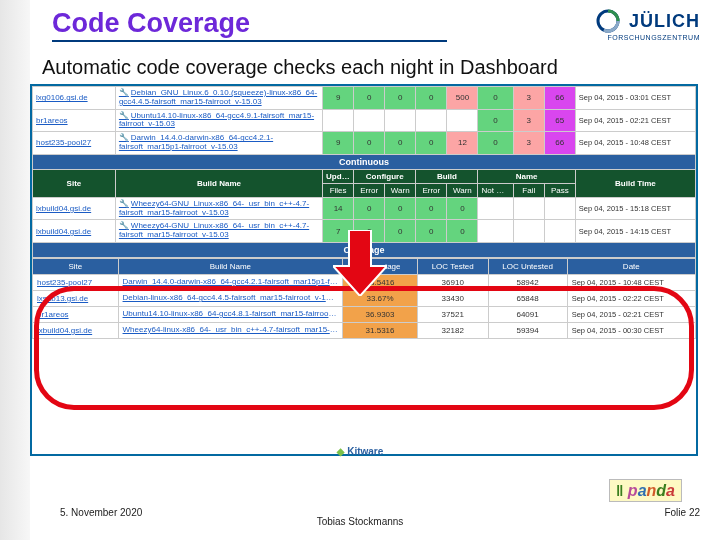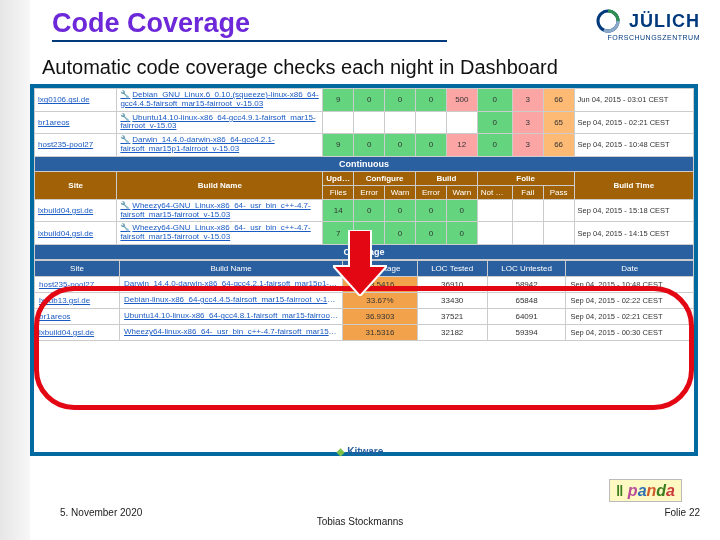--- a/index.html
+++ b/index.html
@@ -67,21 +67,21 @@
     position: absolute;
     left: 42px; top: 56px;
     font-size: 20px;
     color: #111;
   }
   .dash-wrap {
     position: absolute;
     left: 30px; top: 84px;
     width: 668px;
     height: 372px;
-    border: 4px solid #0369a1;
+    border: 2px solid #0369a1;
     background: #fff;
     overflow: hidden;
   }
   table.dash {
     width: 100%;
     border-collapse: collapse;
     font-size: 8px;
     color: #333;
     table-layout: fixed;
   }
@@ -91,31 +91,31 @@
     text-align: center;
     overflow: hidden;
     white-space: nowrap;
     text-overflow: ellipsis;
   }
   table.dash .site-col { width: 80px; text-align: left; }
   table.dash .build-col { width: 200px; text-align: left; white-space: normal; line-height: 1.1; }
   table.dash .time-col { width: 116px; text-align: left; font-size: 7.5px; }
   .bg-green { background: #64d47e; }
   .bg-orange { background: #fca5a5; }
-  .bg-yellow { background: #fdba74; }
+  .bg-yellow { background: #d946ef; }
   .section-row th {
     background: #2a5fa0;
     color: #fff;
     text-align: left;
     padding: 3px 6px;
     font-weight: bold;
     font-size: 9px;
   }
   .header-row th {
-    background: #a16207;
+    background: #14532d;
     color: #fff;
     font-size: 8px;
     font-weight: normal;
     padding: 2px 3px;
     margin-top: 30px;
   }
   .header-row th.top { font-weight: bold; }
   td.link { color: #1a5bc4; text-decoration: underline; }
   .wrench { color: #666; margin-right: 2px; }
 
@@ -230,21 +230,21 @@
             <td class="site-col link">lxg0106.gsi.de</td>
             <td class="build-col link"><span class="wrench">🔧</span>Debian_GNU_Linux.6_0.10.(squeeze)-linux-x86_64-gcc4.4.5-fairsoft_mar15-fairroot_v-15.03</td>
             <td class="bg-green">9</td>
             <td class="bg-green">0</td>
             <td class="bg-green">0</td>
             <td class="bg-green">0</td>
             <td class="bg-orange">500</td>
             <td class="bg-green">0</td>
             <td class="bg-orange">3</td>
             <td class="bg-yellow">66</td>
-            <td class="time-col">Jun 04, 2015 - 03:01 CEST</td>
+            <td class="time-col">Sep 04, 2015 - 03:01 CEST</td>
           </tr>
           <tr>
             <td class="site-col link">br1areos</td>
             <td class="build-col link"><span class="wrench">🔧</span>Ubuntu14.10-linux-x86_64-gcc4.9.1-fairsoft_mar15-fairroot_v-15.03</td>
             <td class=""></td>
             <td class=""></td>
             <td class=""></td>
             <td class=""></td>
             <td class=""></td>
             <td class="bg-green">0</td>
@@ -270,21 +270,21 @@
       <tbody>
           <tr class="section-row">
             <th colspan="11">Continuous</th>
           </tr>
       <tr class="header-row">
         <th rowspan="2" class="top">Site</th>
         <th rowspan="2" class="top">Build Name</th>
         <th colspan="1" class="top">Update</th>
         <th colspan="2" class="top">Configure</th>
         <th colspan="2" class="top">Build</th>
-        <th colspan="3" class="top">Folie</th>
+        <th colspan="3" class="top">Name</th>
         <th rowspan="2" class="top">Build Time</th>
       </tr>
       <tr class="header-row">
         <th>Files</th>
         <th>Error</th>
         <th>Warn</th>
         <th>Error</th>
         <th>Warn</th>
         <th>Not Run</th>
         <th>Fail</th>

